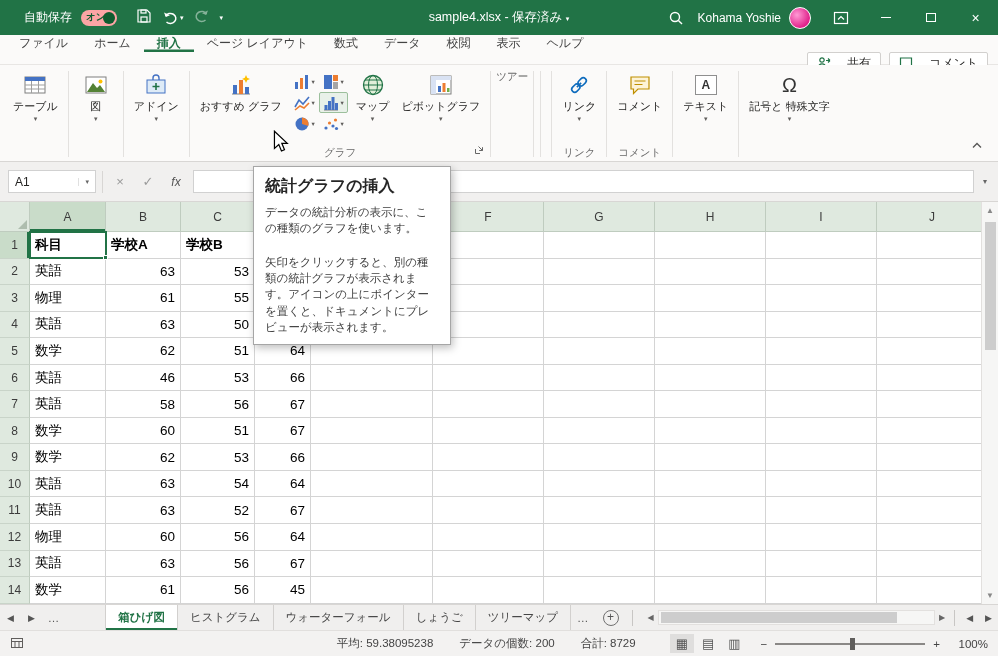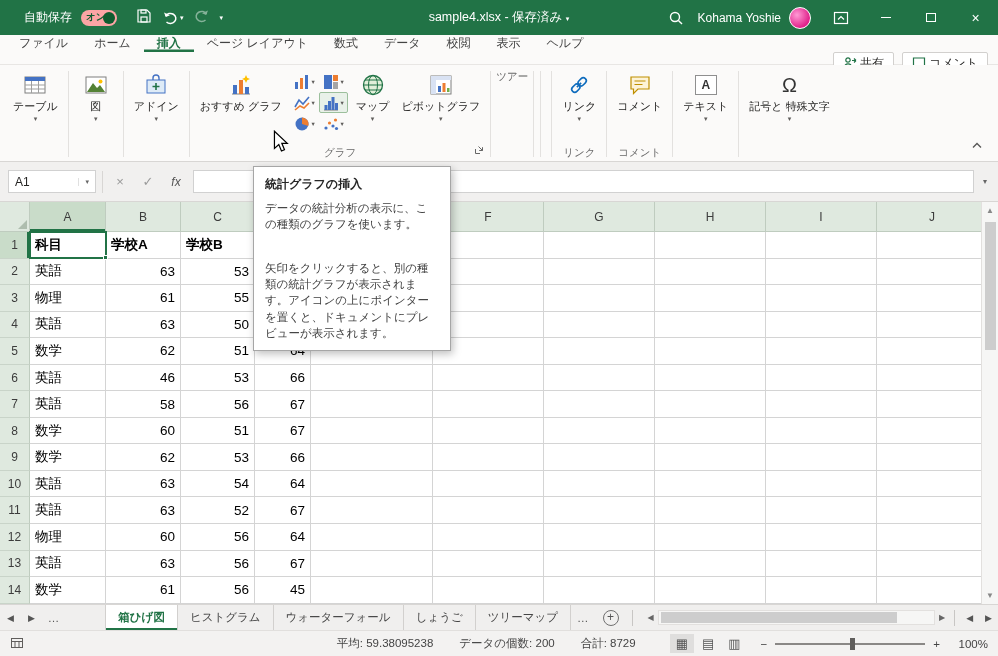--- a/index.html
+++ b/index.html
@@ -26,21 +26,21 @@
   .winbtn { width:45px; height:100%; display:flex; align-items:center; justify-content:center; font-size:14px; }
   .maxbox { width:10px; height:9px; border:1px solid #fff; display:inline-block; }
   .minbar { width:10px; height:1px; background:#fff; display:inline-block; }
 
   
   .tabrow { height:30px; background:#FBFAF9; display:flex; align-items:stretch; border-bottom:1px solid #E8E6E4;flex-direction:column; }
   .rtabs { display:flex; align-items:stretch; padding-left:6px; }
   .rtab { display:flex; align-items:center; padding:0 13px; font-size:12px; color:#444; white-space:nowrap; cursor:default; }
   .rtab:nth-child(3) { color:#217346; font-weight:bold; box-shadow:inset 0 -2.5px 0 #217346; }
   .tabrow-right { margin-left:auto; display:flex; align-items:center; gap:8px; padding-right:10px; }
-  .pillbtn { display:flex; align-items:center; gap:3px; border:1px solid #D2D0CE; background:#fff; border-radius:2px; height:22px; padding:0 9px; font-size:12px; color:#252423; }
+  .pillbtn { display:flex; align-items:center; gap:16px; border:1px solid #D2D0CE; background:#fff; border-radius:2px; height:22px; padding:0 9px; font-size:12px; color:#252423; }
 
   
   .ribbon { height:97px; background:#FBFAF9; border-bottom:1px solid #D8D6D4; display:flex; align-items:stretch; padding:2px 4px 0 6px; position:relative; }
   .rgroup { display:flex; flex-direction:column; padding:2px 2px 0 2px; position:relative; }
   .rbtns { flex:1; display:flex; align-items:flex-start; gap:2px; }
   .rlabel { height:16px; line-height:15px; font-size:10.5px; color:#696969; text-align:center; position:relative; white-space:nowrap; }
   .rsep { width:1px; background:#E3E1DF; margin:4px 3px; }
   .rbtn { display:flex; flex-direction:column; align-items:center; padding:3px 5px 1px; min-width:44px; border-radius:2px; cursor:default; }
   .ricon { height:26px; display:flex; align-items:center; justify-content:center; margin-bottom:2px; }
   .rtext { font-size:11px; color:#252423; text-align:center; line-height:1.25; word-break:keep-all; white-space:pre-line; }
@@ -86,23 +86,23 @@
   .selbox { position:absolute; left:29px; top:29px; width:78px; height:28px; border:2px solid #217346; pointer-events:none; }
   .fillhandle { position:absolute; right:-3px; bottom:-3px; width:5px; height:5px; background:#217346; border:1px solid #fff; }
   .vscroll { position:absolute; top:0; right:0; bottom:0; width:17px; background:#F6F6F5; border-left:1px solid #E2E0DE; display:flex; flex-direction:column; align-items:center; }
   .vs-arrow { height:17px; font-size:8px; color:#888; display:flex; align-items:center; }
   .vs-track { flex:1; width:100%; position:relative; }
   .vs-thumb { position:absolute; top:3px; left:3px; width:11px; height:128px; background:#CDCDCD; }
   .vs-bottom { margin-top:auto; }
 
   
   .tooltip { position:absolute; left:253px; top:166px; width:198px; min-height:144px; background:#fff; border:1px solid #A6A6A6; box-shadow:2px 3px 8px rgba(0,0,0,.25); padding:9px 11px; z-index:40; }
-  .tt-title { font-size:12px; font-weight:bold; color:#262626; margin-bottom:7px; }
+  .tt-title { font-size:16px; font-weight:bold; color:#262626; margin-bottom:7px; }
   .tt-body { font-size:11.5px; color:#404040; line-height:1.42; }
-  .tt-body + .tt-body { margin-top:27px; }
+  .tt-body + .tt-body { margin-top:17px; }
   .cursor { position:absolute; left:272px; top:130px; z-index:60; }
 
   
   .stabs { height:26px; background:#F0EFEE; border-top:1px solid #D8D6D4; display:flex; align-items:stretch; font-size:11.5px; color:#444; }
   .tnav { display:flex; align-items:center; padding:0 7px; font-size:9px; color:#555; }
   .tmore { display:flex; align-items:center; padding:0 6px; color:#555; }
   .tablist { display:flex; align-items:stretch;margin-left:40px; }
   .stab { display:flex; align-items:center; padding:0 12px; border-right:1px solid #D2D0CE; white-space:nowrap; }
   .tablist .stab:first-child { background:#fff; color:#217346; font-weight:bold; box-shadow:inset 0 -2px 0 #217346; border-left:1px solid #D2D0CE; }
   .addsheet { width:16px; height:16px; border:1px solid #707070; border-radius:50%; color:#555; font-size:12px; line-height:13px; text-align:center; align-self:center; margin:0 8px; }

